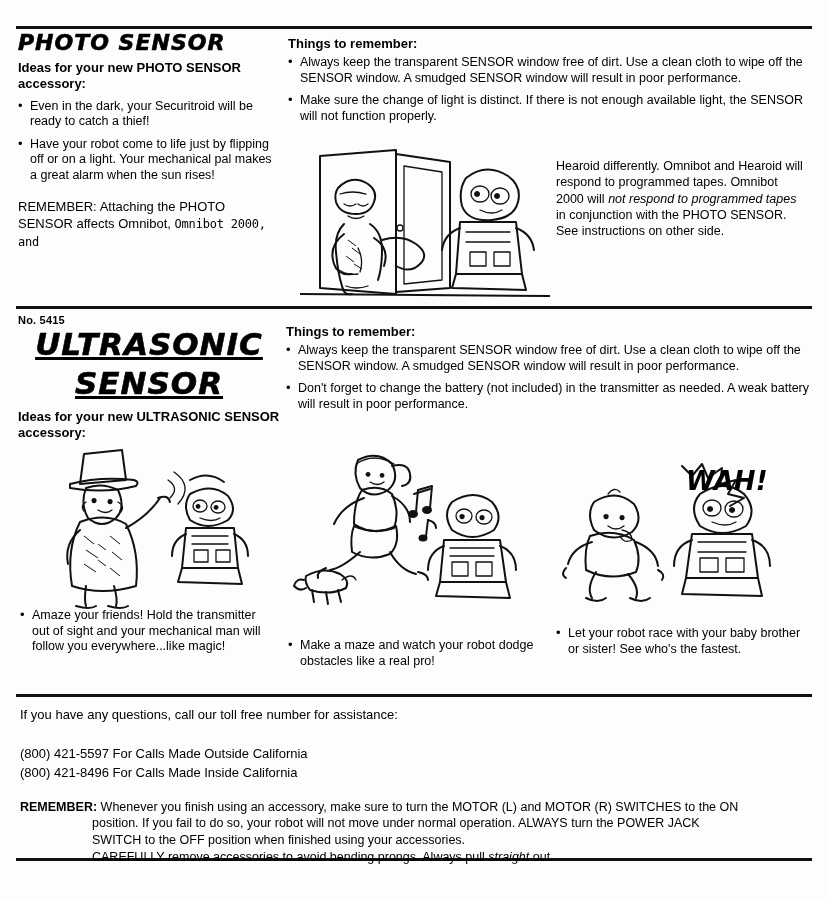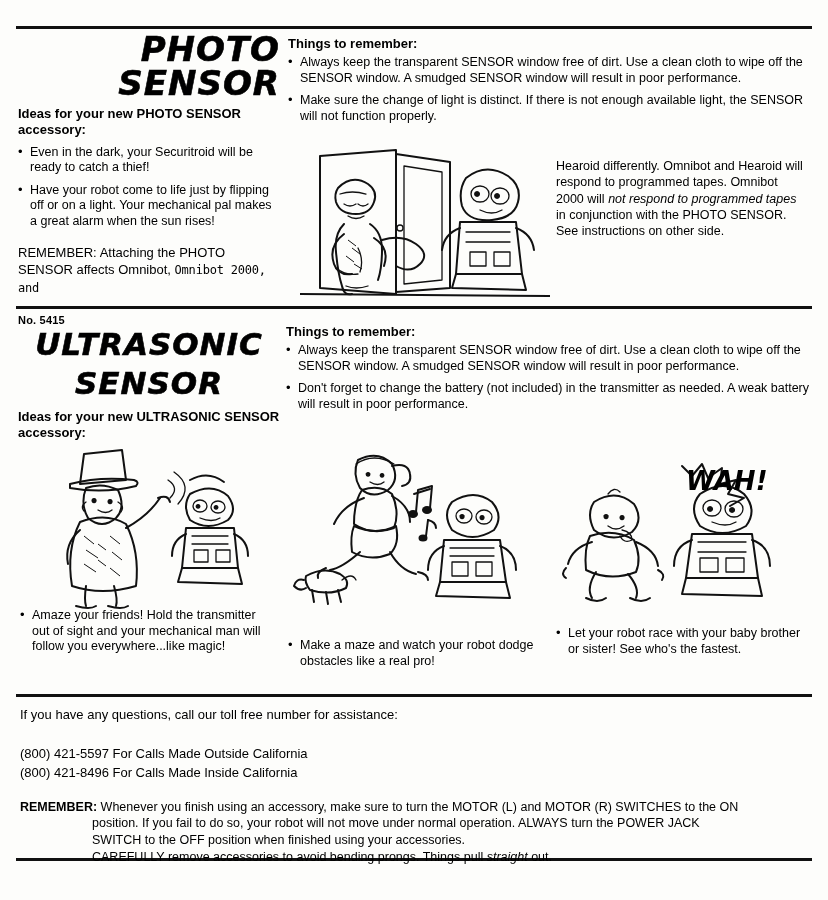--- a/index.html
+++ b/index.html
@@ -38,31 +38,31 @@
     font-size: 11px;
     font-weight: bold;
     letter-spacing: 0.2px;
     margin: 0 0 2px 0;
   }
 
   .bigtitle {
     font-family: "DejaVu Sans", sans-serif;
     font-weight: bold;
     font-style: italic;
-    font-size: 34px;
+    font-size: 22px;
     letter-spacing: 1px;
     line-height: 1.0;
     margin: 0 0 6px 0;
-    text-align: right;
     -webkit-text-stroke: 0.6px #000;
   }
   .bigtitle.ultra {
     font-size: 31px;
     text-align: center;
     line-height: 1.05;
+    text-decoration: underline;
   }
 
   .subhead {
     font-size: 13px;
     font-weight: bold;
     line-height: 1.25;
     margin: 0 0 6px 0;
   }
   .subhead.center {
     text-align: left;
@@ -445,18 +445,18 @@
     <div class="phones">
       <div class="line">(800) 421-5597 For Calls Made Outside California</div>
       <div class="line">(800) 421-8496 For Calls Made Inside California</div>
     </div>
     <div class="remember">
       <span class="lbl">REMEMBER:</span>
       <span>Whenever you finish using an accessory, make sure to turn the MOTOR (L) and MOTOR (R) SWITCHES to the ON</span>
       <span class="indent">position. If you fail to do so, your robot will not move under normal operation. ALWAYS turn the POWER JACK</span>
       <span class="indent">SWITCH to the OFF position when finished using your accessories.</span>
       <span class="indent">
-        <span>CAREFULLY remove accessories to avoid bending prongs. Things pull </span><span class="ital">straight</span><span> out.</span>
+        <span>CAREFULLY remove accessories to avoid bending prongs. Always pull </span><span class="ital">straight</span><span> out.</span>
       </span>
     </div>
   </div>
 
 </div>
 
 </body></html>

